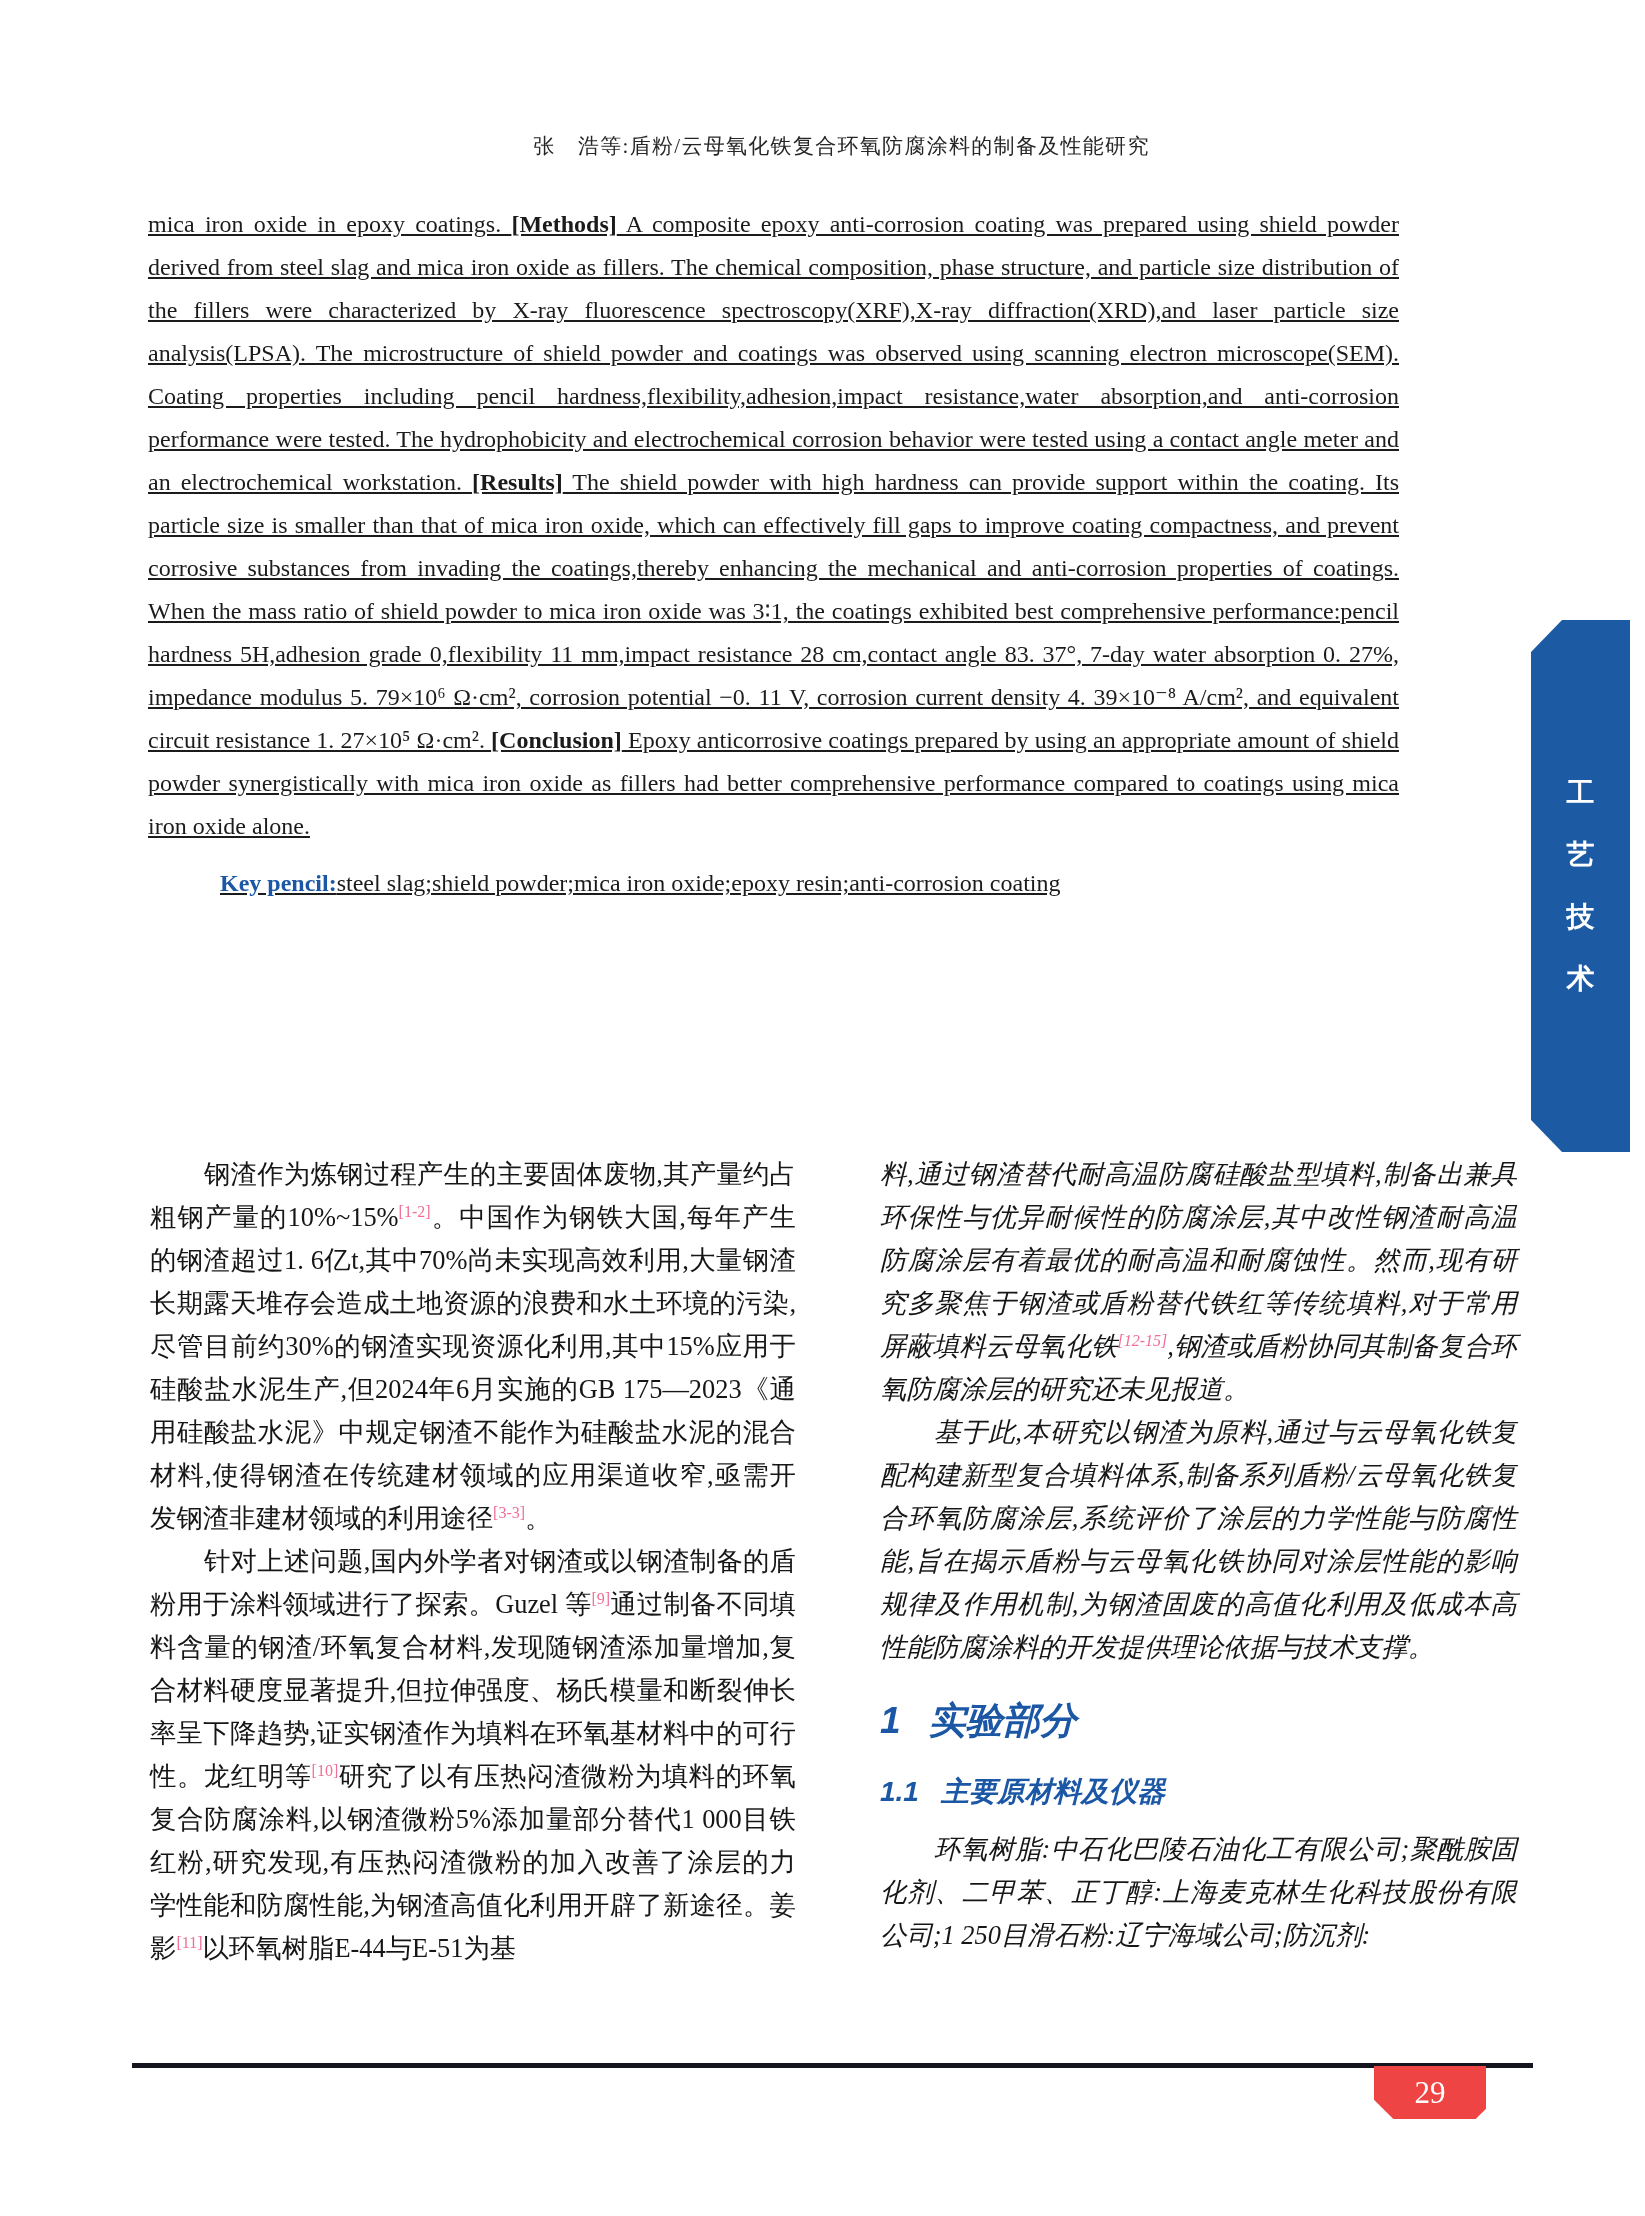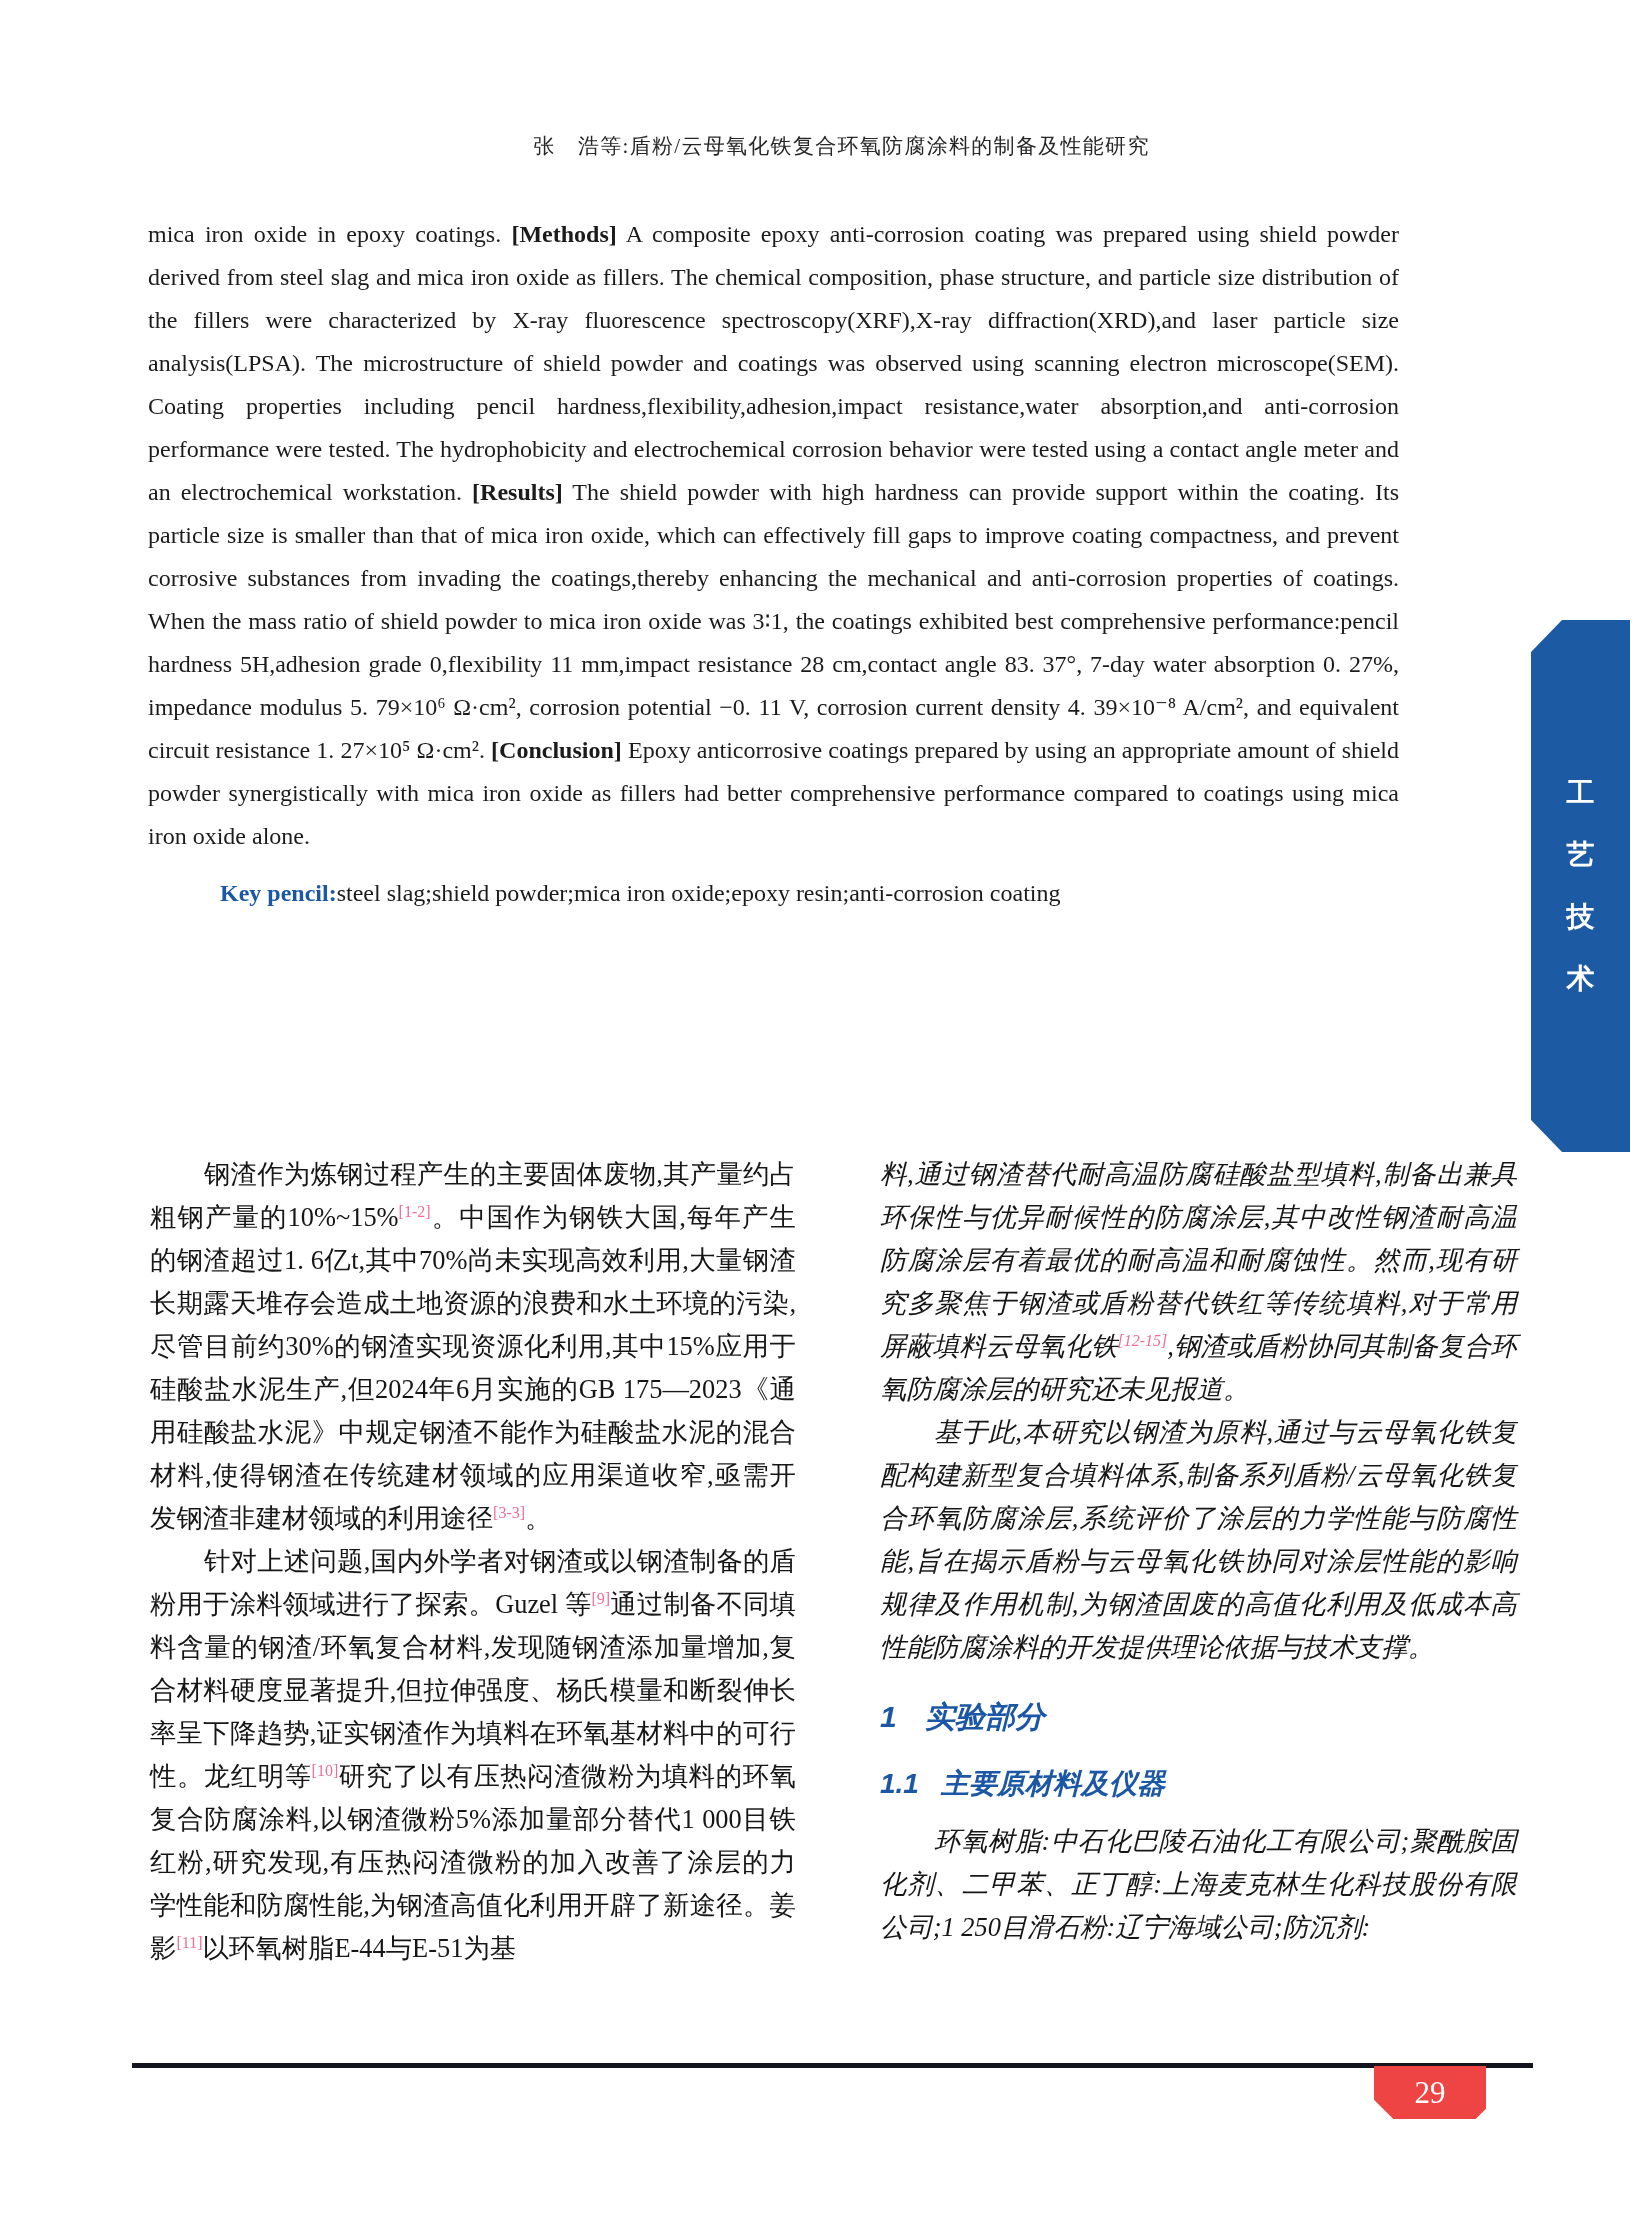--- a/index.html
+++ b/index.html
@@ -4,41 +4,41 @@
 <style>
   html,body { margin:0; padding:0; background:#ffffff; }
   .page {
     position:relative; width:1645px; height:2216px; background:#ffffff;
     font-family:"Liberation Serif","DejaVu Serif",serif; color:#1b1b1b; overflow:hidden;
   }
   .running-title {
     position:absolute; top:132px; left:0; width:100%;
     text-align:center; font-size:21px; letter-spacing:1.3px; color:#262626;padding-left:19px;
   }
-  .abstract-block { position:absolute; left:148px; top:213px; width:1251px; }
+  .abstract-block { position:absolute; left:148px; top:203px; width:1251px;text-decoration:underline; }
   .abstract-text { margin:0; font-size:24px; line-height:43px; text-align:justify; }
   .abstract-text b { font-weight:bold; }
   .keywords { margin:14px 0 0 0; font-size:24px; line-height:43px; text-indent:72px; }
   .kw-label { color:#1b57a5; font-weight:bold; }
 
   .col {
     position:absolute; top:1153px; font-size:26.4px; line-height:43px;
     text-align:justify; color:#161616;
   }
   .col-left  { left:150px;  width:646px; }
   .col-right { left:880px; width:637px;font-style:italic; }
   .col p { margin:0; }
   .indent { text-indent:54px; }
   .ref {
     color:#f06e96; font-size:16px; vertical-align:9px; line-height:0;
     letter-spacing:0;
   }
   .section-h1 {
     font-family:"Liberation Sans","DejaVu Sans",sans-serif; color:#1b57a5;
-    font-size:30px; font-weight:bold; margin:30px 0 0 0; line-height:1.2;
+    font-size:37px; font-weight:bold; margin:30px 0 0 0; line-height:1.2;
     text-align:left;
   }
   .section-h1 .sec-num { margin-right:28px; }
   .section-h2 {
     font-family:"Liberation Sans","DejaVu Sans",sans-serif; color:#1b57a5;
     font-size:28px; font-weight:bold; margin:32px 0 19.3px 0; line-height:1.2;
     text-align:left;
   }
   .section-h2 .sec-num { margin-right:22px; }
 

